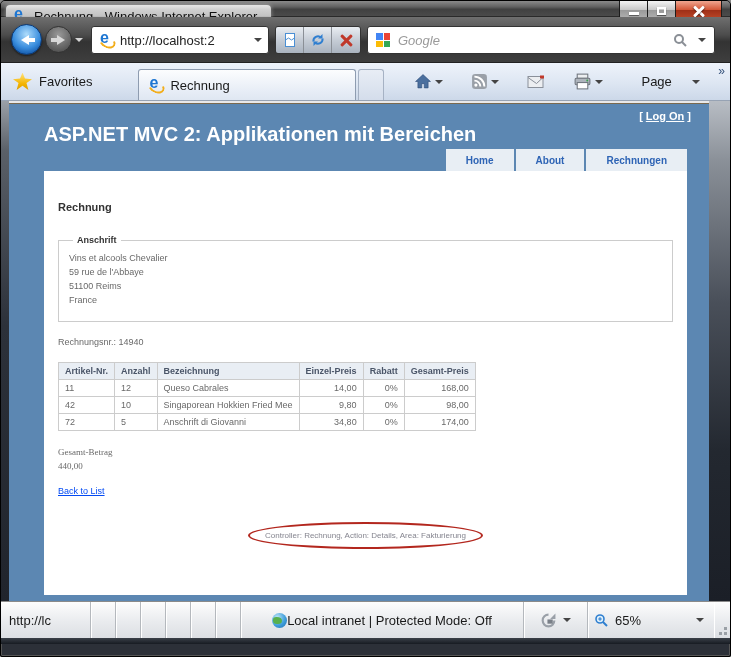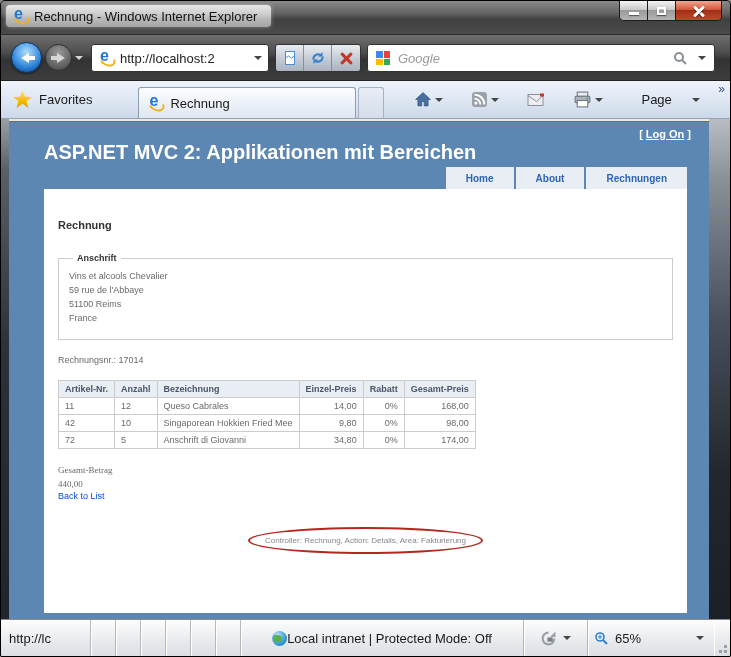--- a/index.html
+++ b/index.html
@@ -4,21 +4,21 @@
 <style>
   * { margin:0; padding:0; box-sizing:border-box; }
   html,body { background:#888; }
   body { font-family:"Liberation Sans", sans-serif; }
 
   .win { position:relative; width:731px; height:657px; margin:0 auto;
          border:1px solid #000; border-radius:5px 5px 2px 2px; overflow:hidden;
          background:#2c3038; box-shadow:0 0 0 1px #555 inset; }
 
   
-  .titlebar { position:relative; height:34px;
+  .titlebar { position:relative; height:16px;
     background:linear-gradient(#8a8a8a,#5f5f5f 40%,#414141 55%,#4b4b4b);
     border-bottom:1px solid #2a2a2a; }
   .title-pill { position:absolute; left:5px; top:4px; height:22px; display:flex; align-items:center;
     padding:0 14px 0 6px; border-radius:4px;
     background:linear-gradient(rgba(255,255,255,.82),rgba(215,215,215,.65));
     box-shadow:0 0 4px rgba(255,255,255,.4); }
   .title-text { font-size:13px; color:#111; margin-left:6px; white-space:nowrap; }
 
   .ie-icon { position:relative; width:16px; height:16px; display:inline-block; flex:0 0 16px; }
   .ie-icon::before { content:"e"; position:absolute; left:2px; top:-2px;
@@ -128,21 +128,21 @@
   fieldset.addr legend { font-size:9px; font-weight:bold; color:#333; padding:0 4px; margin-left:4px; }
   .addr-line { line-height:14px; }
   .meta { margin-top:13px; line-height:14px; }
 
   table.inv { border-collapse:collapse; margin-top:13px; }
   table.inv th, table.inv td { border:1px solid #ccc; font-size:9px; padding:3px 6px; white-space:nowrap; }
   table.inv th { background:#e9eef4; color:#4a5568; font-weight:bold; text-align:left; }
   td.num, th.num { text-align:right; }
 
   .total { margin-top:14px; line-height:14px;font-family:Liberation Serif, serif; }
-  .back-link { display:inline-block; color:#034af3; cursor:pointer; }
+  .back-link { display:inline-block; margin-top:13px; color:#034af3; text-decoration:underline; cursor:pointer; }
 
   .route-wrap { margin-top:26px; text-align:center; }
   .route-ellipse { display:inline-block; border:2px solid #b3271e; border-radius:50%;
     padding:7px 15px; color:#85858f; font-size:8px; }
 
   
   .statusbar { height:37px; display:flex; align-items:stretch;
     background:linear-gradient(#fdfdfd,#e9ebee 55%,#dcdfe3);
     border-top:1px solid #8a8a8a; font-size:13px; color:#1a1a1a; }
   .sb-cell { display:flex; align-items:center; border-right:1px solid #b4b8bd;
@@ -307,21 +307,21 @@
 
         <fieldset class="addr">
           <legend>Anschrift</legend>
           <div class="addr-line">Vins et alcools Chevalier</div>
           <div class="addr-line">59 rue de l'Abbaye</div>
           <div class="addr-line">51100 Reims</div>
           <div class="addr-line">France</div>
         </fieldset>
 
         <div class="meta">
-          <div>Rechnungsnr.: 17014</div>
+          <div>Rechnungsnr.: 14940</div>
         </div>
 
         <table class="inv">
           <thead>
             <tr>
               <th>Artikel-Nr.</th>
               <th>Anzahl</th>
               <th>Bezeichnung</th>
               <th>Einzel-Preis</th>
               <th>Rabatt</th>

